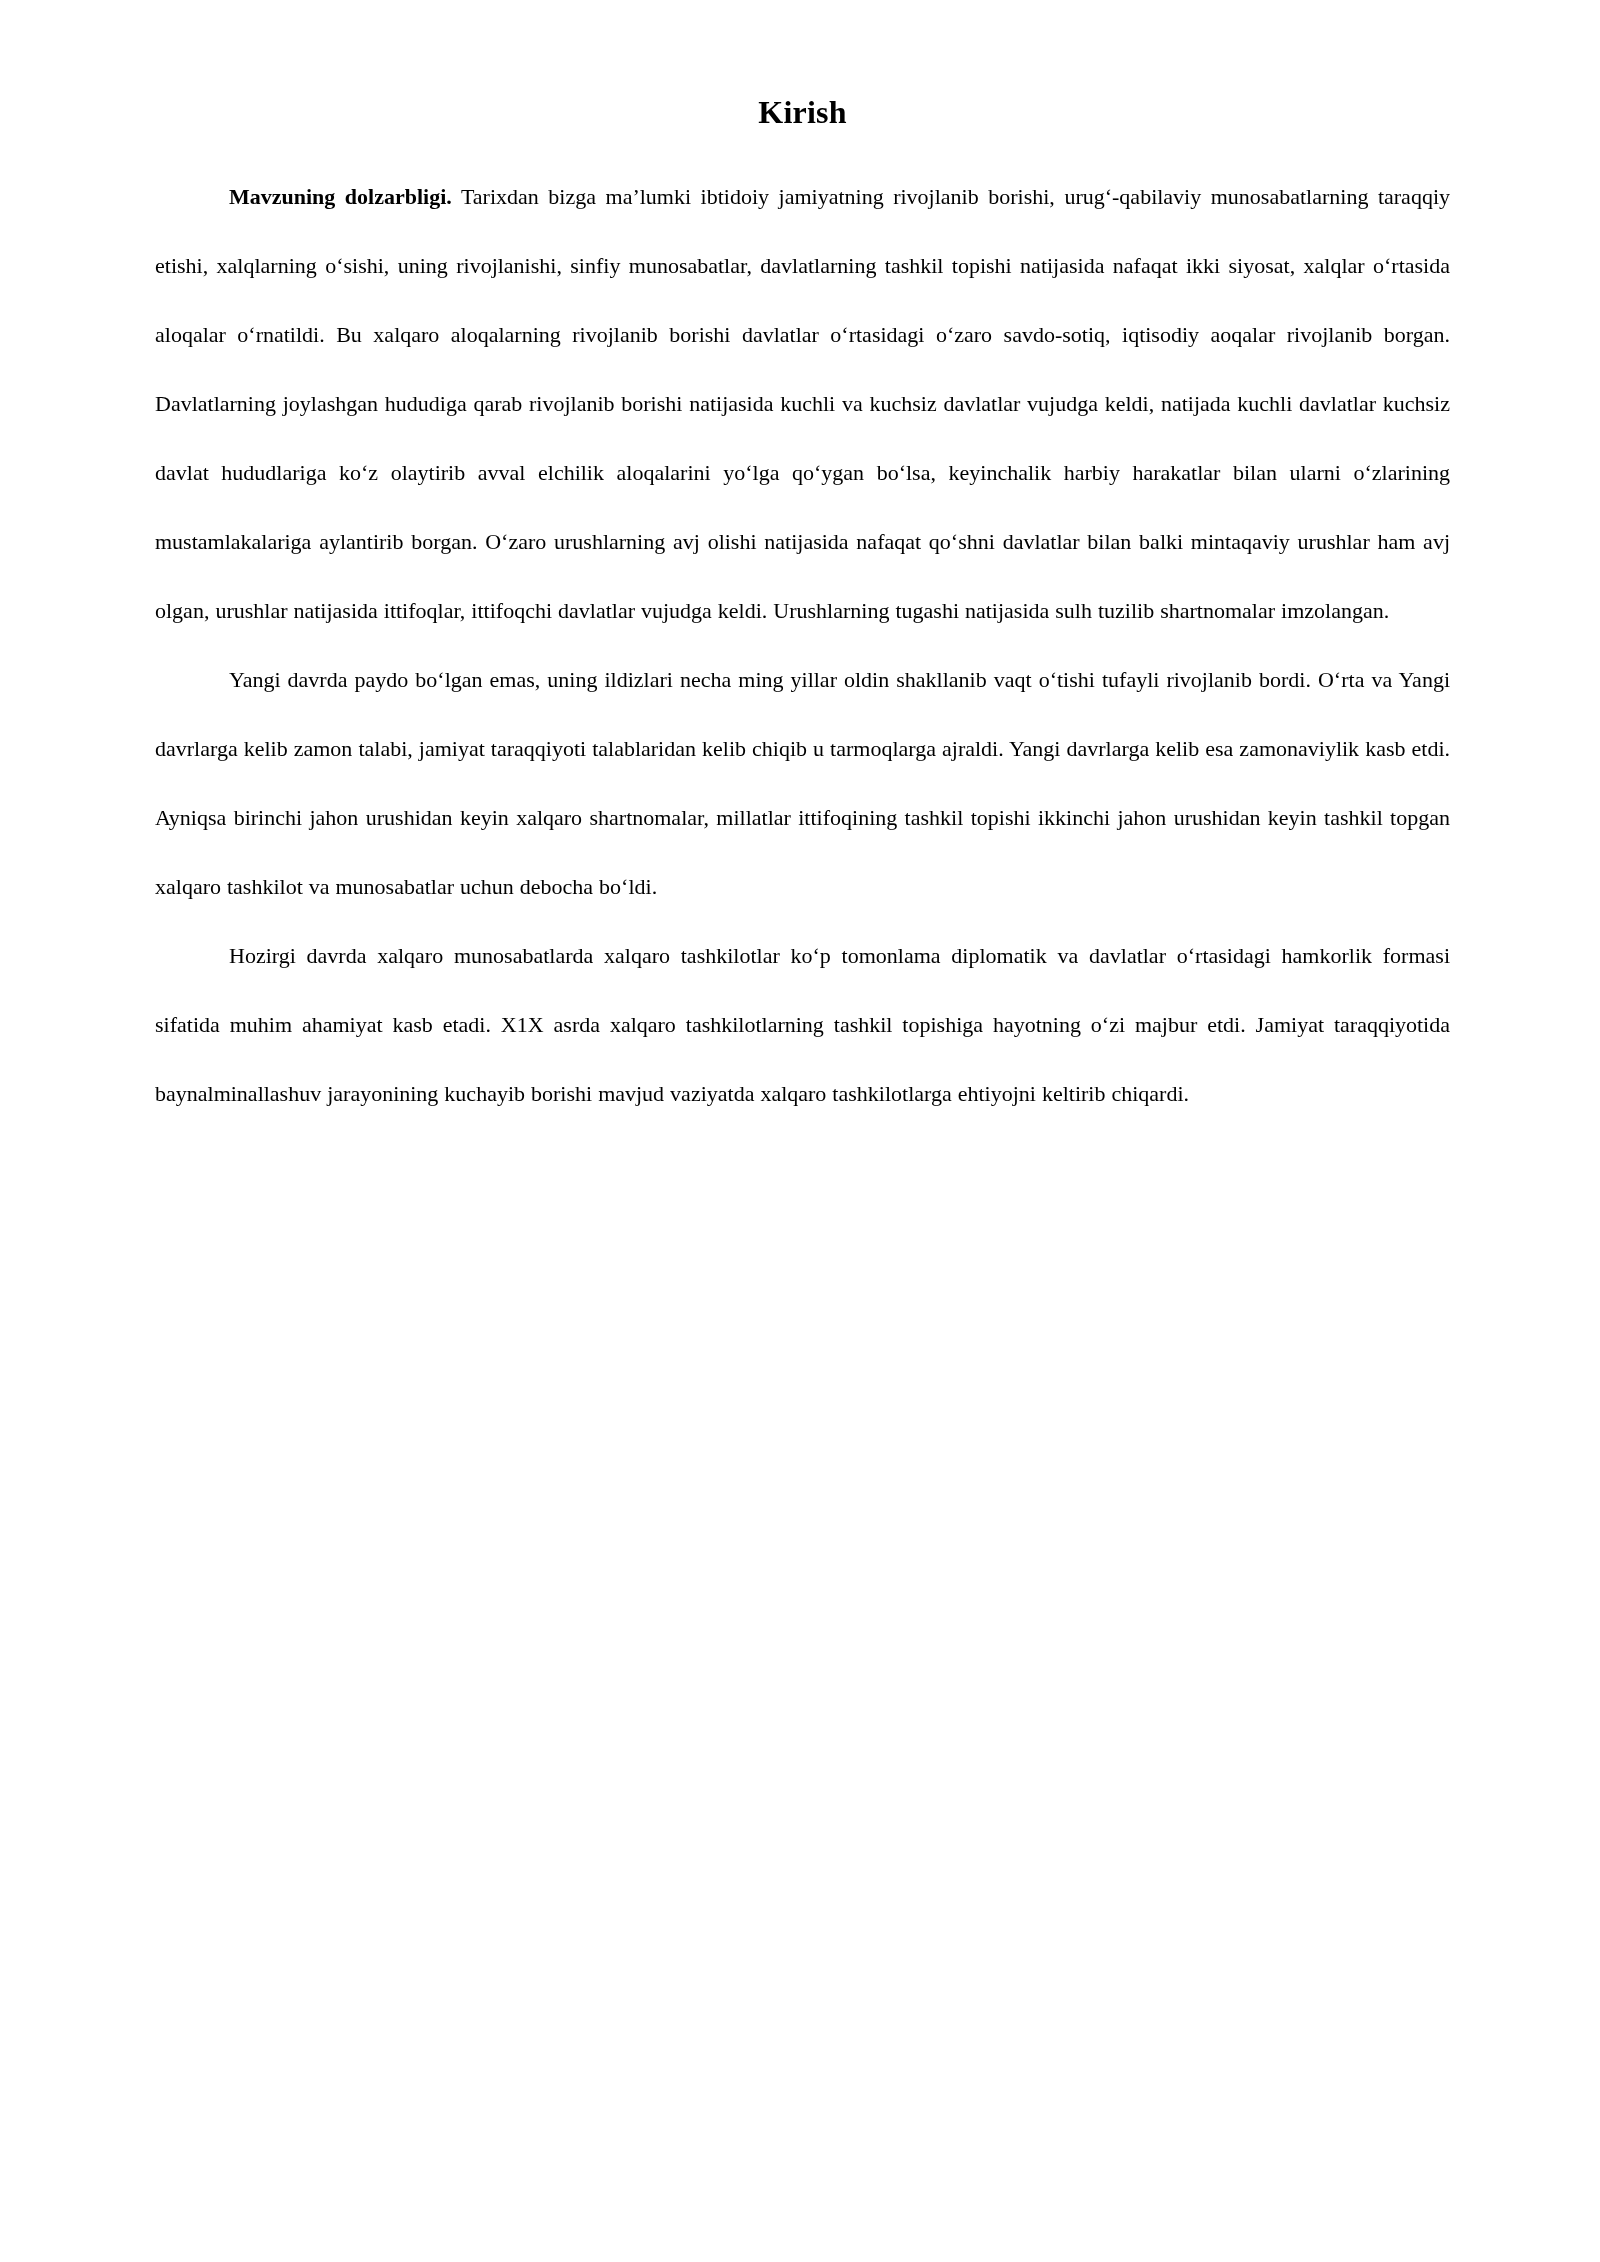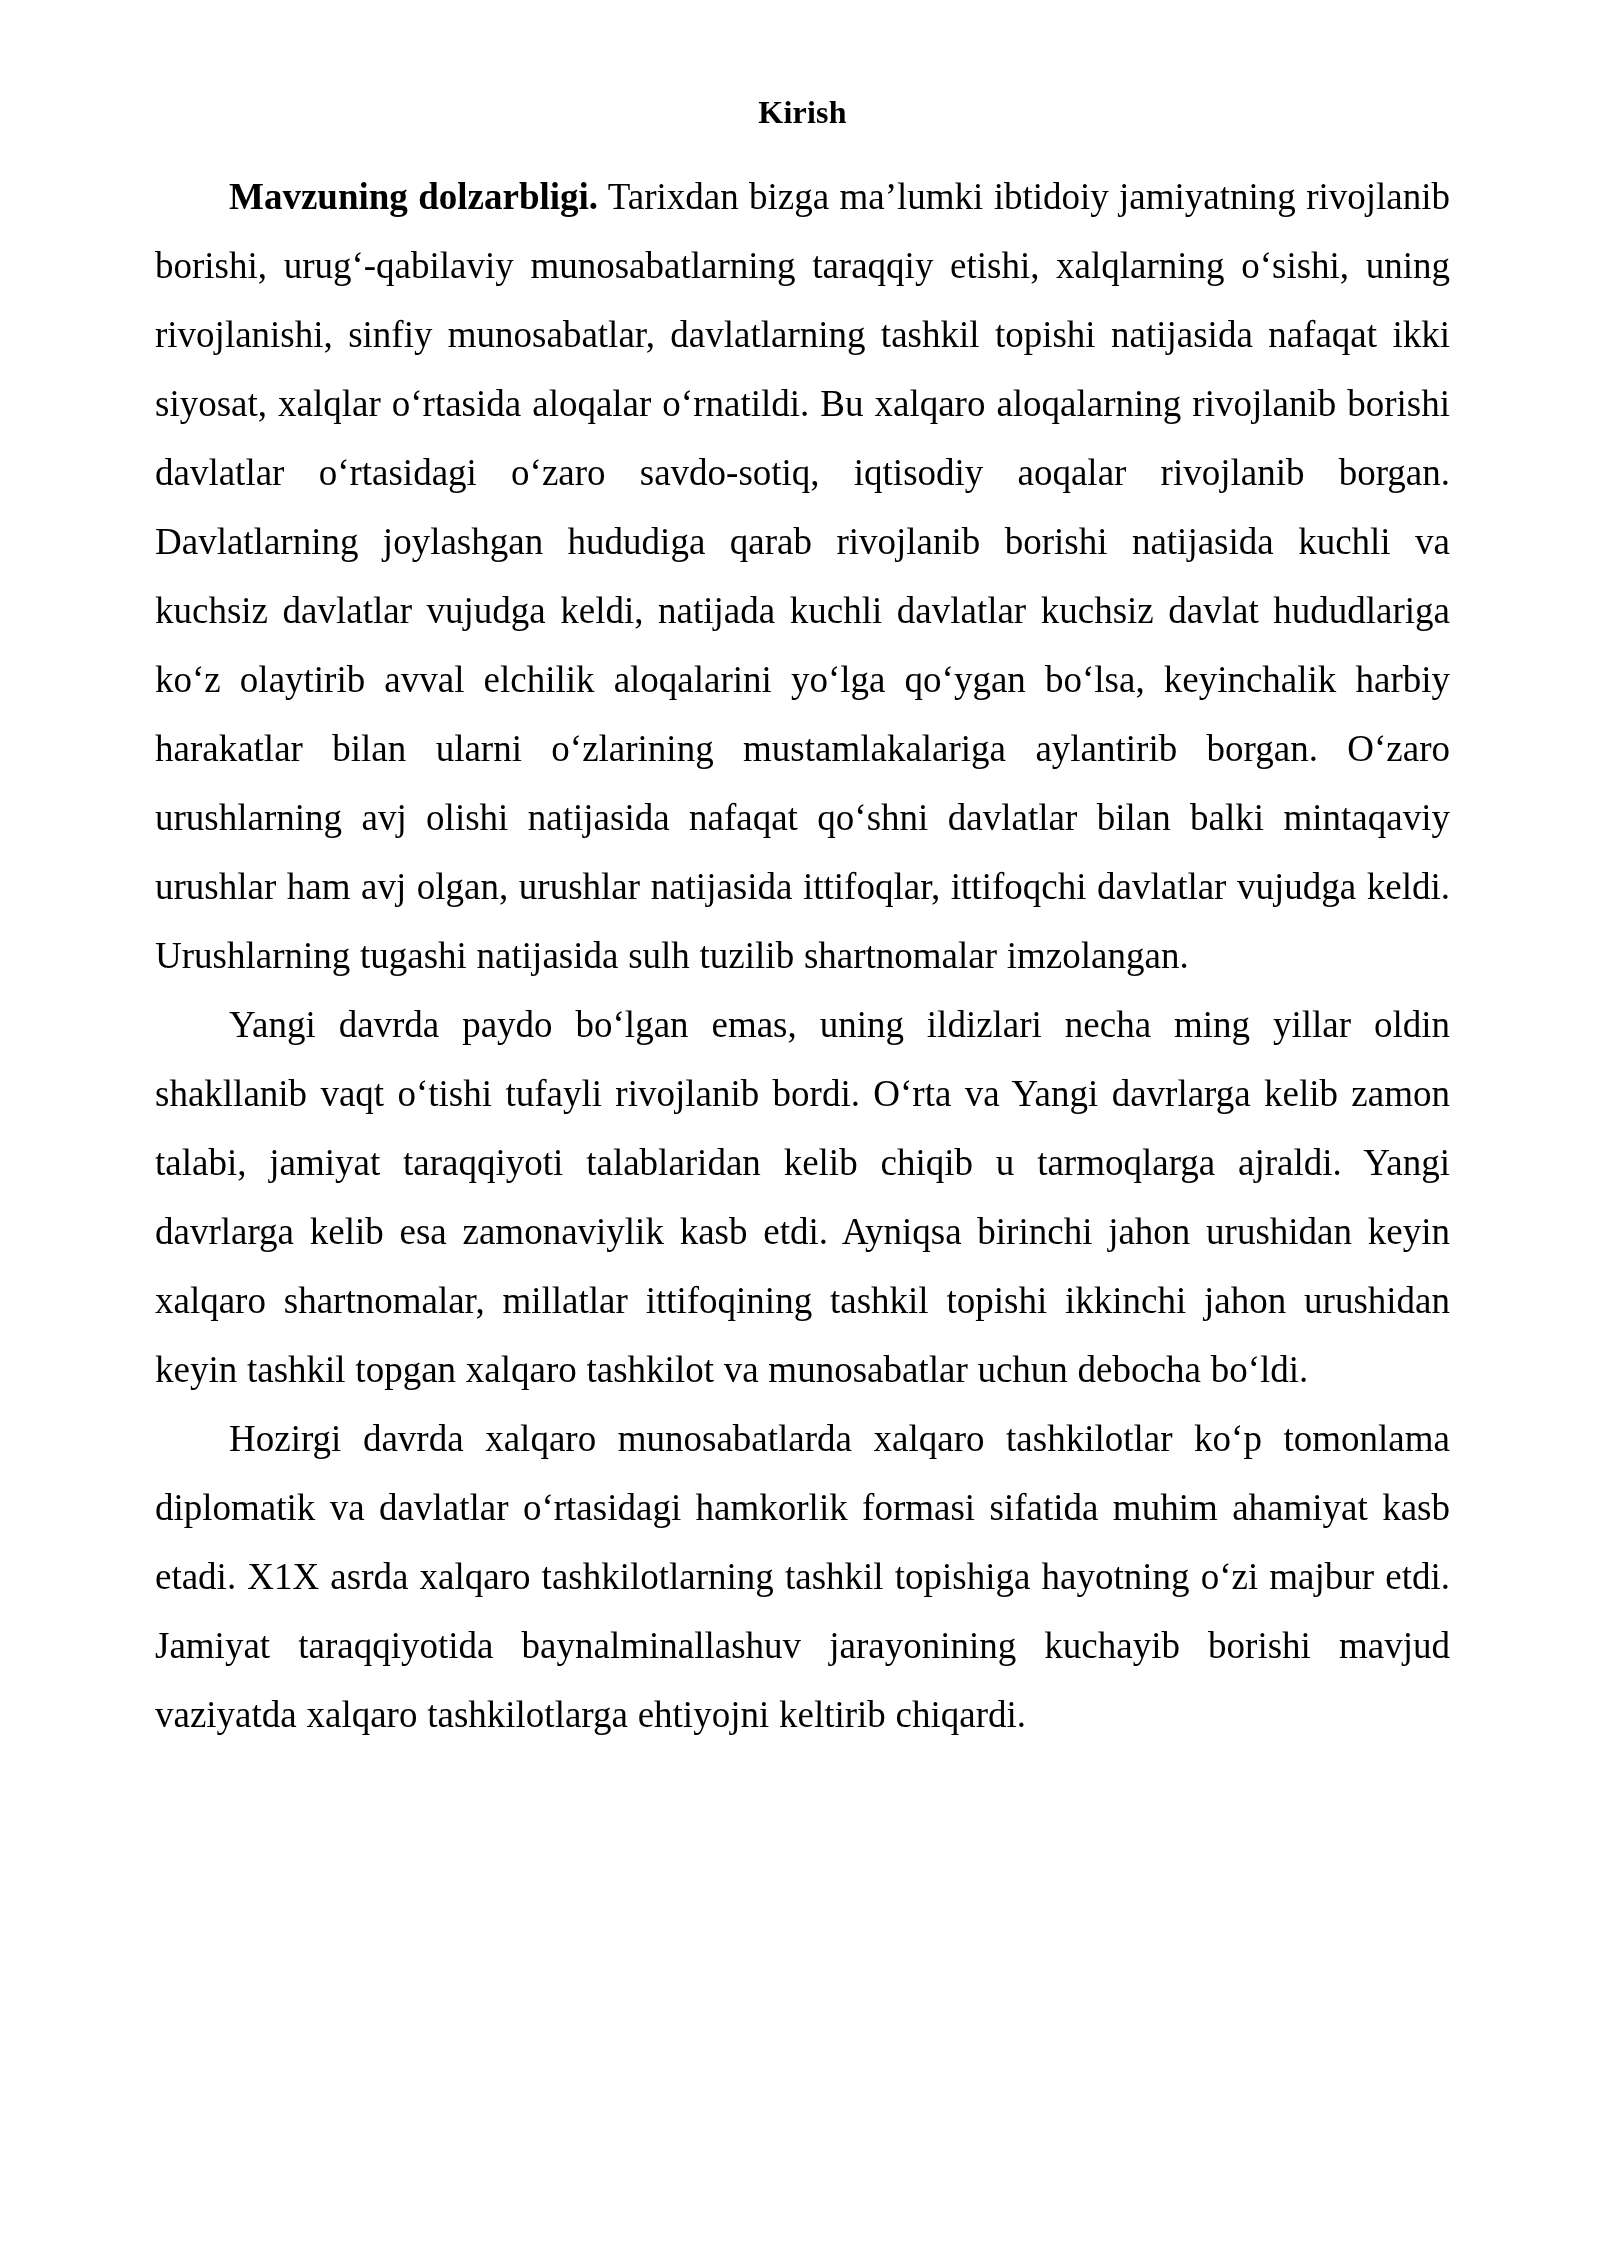--- a/index.html
+++ b/index.html
@@ -31,21 +31,21 @@
     text-align: center;
     font-weight: bold;
     font-size: 32px;
     line-height: 1.0;
     margin: 0 0 34px 0;
     letter-spacing: 0.2px;
   }
   .para {
     text-align: justify;
     text-justify: inter-word;
-    font-size: 37px;
+    font-size: 22px;
     line-height: 69px;
     margin: 0;
     text-indent: 74px;
     hyphens: none;
     word-spacing: 0.5px;
   }
   .para .lead {
     font-weight: bold;
   }
   

